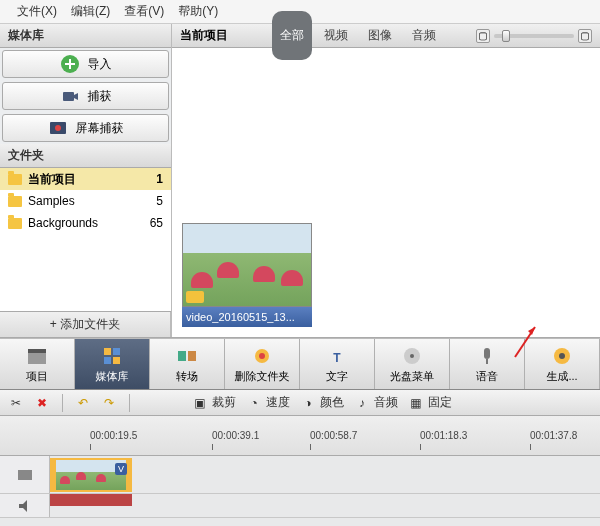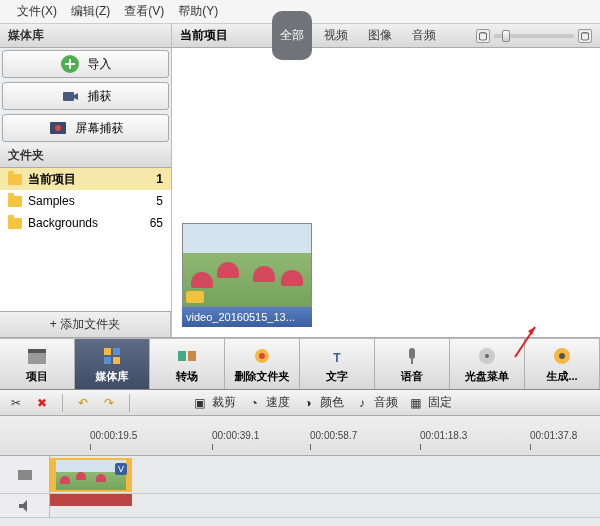--- a/index.html
+++ b/index.html
@@ -38,21 +38,21 @@
 .thumb-img .m1{left:8px;bottom:18px}
 .thumb-img .m2{left:34px;bottom:28px}
 .thumb-img .m3{left:70px;bottom:24px}
 .thumb-img .m4{left:98px;bottom:20px}
 .thumb-img .cam{position:absolute;left:3px;bottom:3px;width:18px;height:12px;background:#f3c23c;border-radius:2px}
 .thumb-cap{height:20px;background:linear-gradient(#5a7fc0,#3a5f9f);color:#fff;font-size:11px;display:flex;align-items:center;padding:0 4px;overflow:hidden;white-space:nowrap}
 .toolbar{height:52px;background:linear-gradient(#f7f7f7,#d9d9d9);border-top:1px solid #bbb;border-bottom:1px solid #888;display:flex}
 .tbtn{flex:1;border-right:1px solid #b0b0b0;display:flex;flex-direction:column;align-items:center;justify-content:center;gap:2px;cursor:pointer;position:relative}
 .tbtn.active{background:linear-gradient(#5e6d85,#3e4d65);color:#fff}
 .tbtn .tico{width:22px;height:22px;display:flex;align-items:center;justify-content:center}
-.tbtn .tlbl{font-size:11px;font-weight:bold}
+.tbtn .tlbl{font-size:11px;font-weight:normal}
 .editbar{height:26px;background:linear-gradient(#f4f4f4,#dedede);border-bottom:1px solid #aaa;display:flex;align-items:center;padding:0 8px;gap:10px}
 .editbar .sep{width:1px;height:18px;background:#b0b0b0;margin:0 2px}
 .ebtn{display:flex;align-items:center;gap:4px;cursor:pointer;color:#333}
 .ebtn .ei{width:16px;height:16px;display:flex;align-items:center;justify-content:center}
 .timeline{height:108px;background:#e8e9ea;position:relative}
 .ruler{height:40px;background:linear-gradient(#efefef,#e0e0e0);border-bottom:1px solid #aaa;display:flex;align-items:center;position:relative;padding-left:50px}
 .ruler .tick{position:absolute;font-size:10px;color:#444}
 .ruler .tick:before{content:"";position:absolute;left:0;top:14px;width:1px;height:6px;background:#666}
 .tracks{position:relative}
 .track{height:38px;border-bottom:1px solid #c8c8c8;display:flex;align-items:center}
@@ -213,34 +213,34 @@
     <span class="tico">
         <svg width="22" height="22">
           <text x="11" y="17" text-anchor="middle" font-size="18" font-weight="bold" fill="#3a5f9f">T</text>
         </svg>
       </span>
     <span class="tlbl">文字</span>
   </div>
   <div class="tbtn">
     <span class="tico">
         <svg width="22" height="22">
+          <circle cx="11" cy="11" r="8" fill="#ccc"></circle>
+          <circle cx="11" cy="11" r="2" fill="#666"></circle>
+        </svg>
+      </span>
+    <span class="tlbl">光盘菜单</span>
+  </div>
+  <div class="tbtn">
+    <span class="tico">
+        <svg width="22" height="22">
           <rect x="8" y="3" width="6" height="11" rx="3" fill="#777"></rect>
           <rect x="10" y="14" width="2" height="5" fill="#777"></rect>
         </svg>
       </span>
     <span class="tlbl">语音</span>
-  </div>
-  <div class="tbtn">
-    <span class="tico">
-        <svg width="22" height="22">
-          <circle cx="11" cy="11" r="8" fill="#ccc"></circle>
-          <circle cx="11" cy="11" r="2" fill="#666"></circle>
-        </svg>
-      </span>
-    <span class="tlbl">光盘菜单</span>
   </div>
   <div class="tbtn" style="position:relative">
     <span class="tico">
         <svg width="22" height="22">
           <circle cx="11" cy="11" r="8" fill="#f5b942"></circle>
           <circle cx="11" cy="11" r="3" fill="#555"></circle>
         </svg>
       </span>
     <span class="tlbl">生成...</span>
     <div class="arrow">

